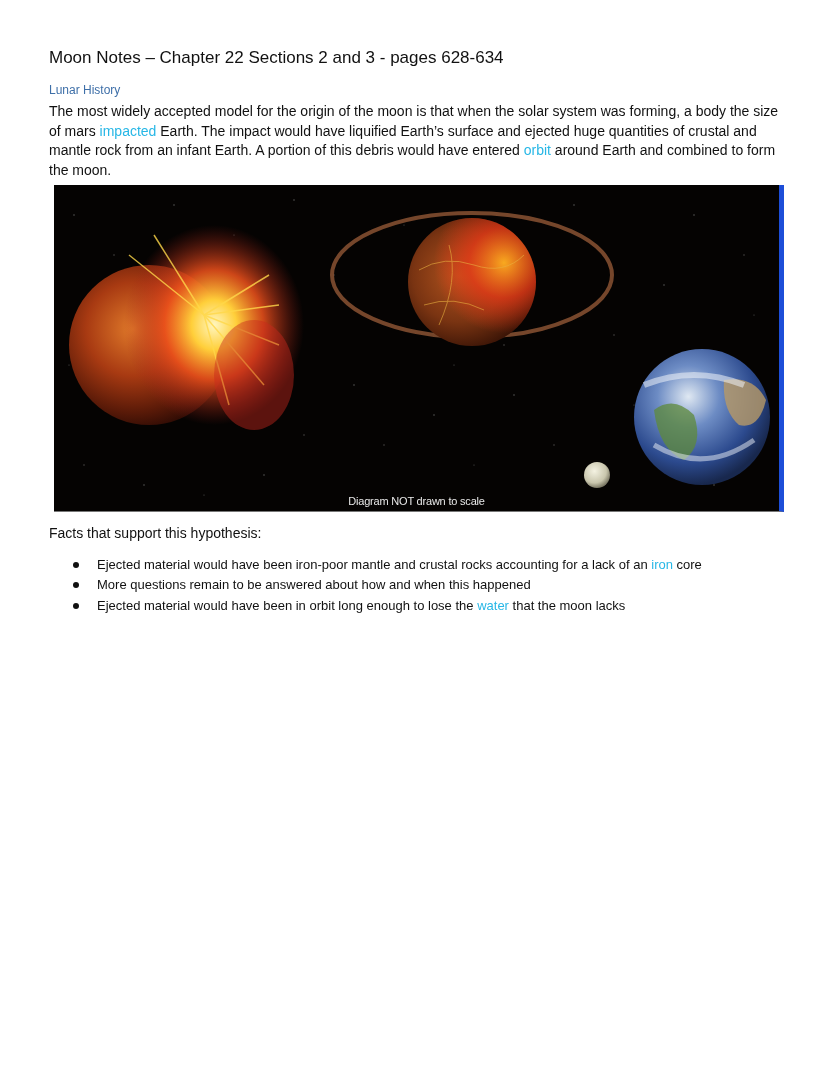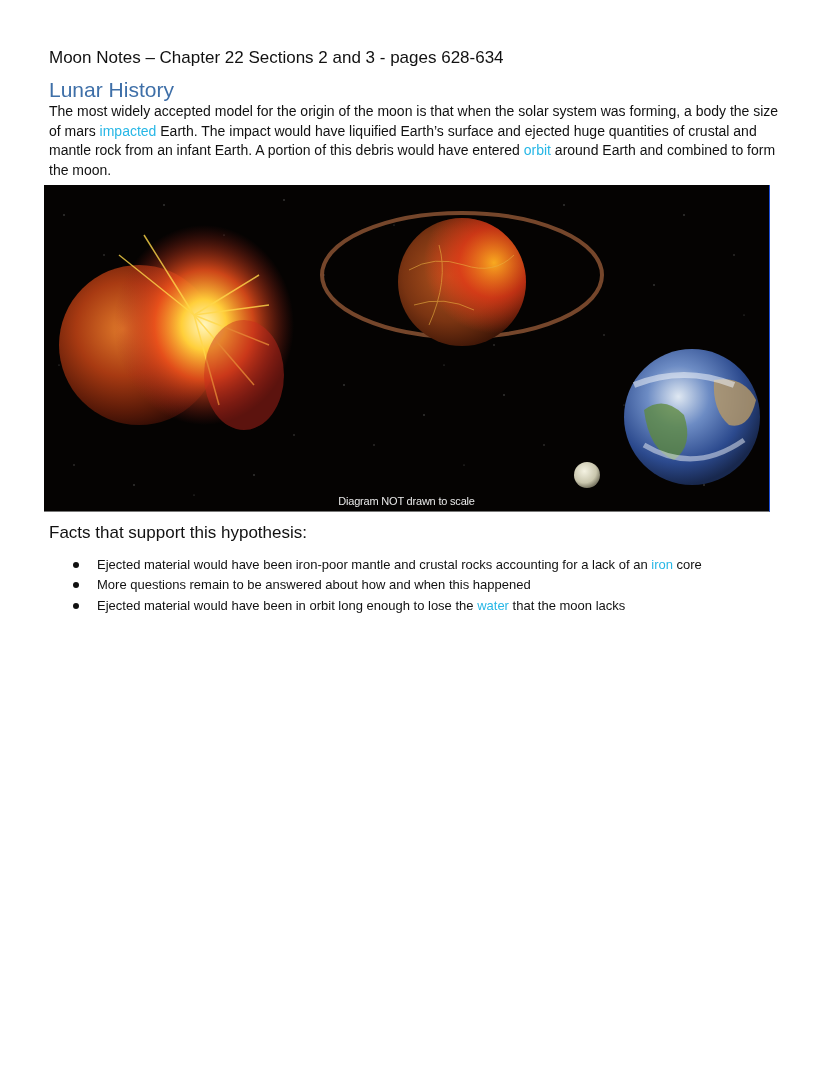--- a/index.html
+++ b/index.html
@@ -6,40 +6,40 @@
     body {
       width: 828px; height: 1071px; position: relative; overflow: hidden;
       font-family: "Liberation Sans", sans-serif; color: #111111;
     }
     .page-title {
       position: absolute; left: 49px; top: 49px;
       font-size: 17px; line-height: 18px; color: #111;
     }
     .section-heading {
       position: absolute; left: 49px; top: 80px;
-      font-size: 21px; line-height: 20px; color: #3e6fa8;
+      font-size: 12px; line-height: 20px; color: #3e6fa8;
     }
     .intro {
       position: absolute; left: 49px; top: 102px; width: 740px;
       font-size: 14px; line-height: 19.5px; color: #111;
     }
     .kw { color: #27b7e6; }
     .figure {
-      position: absolute; left: 44px; top: 185px; width: 725px; height: 326px;
+      position: absolute; left: 54px; top: 185px; width: 725px; height: 326px;
       background: #050302; overflow: hidden;
-      border-right: 1px solid #1d4ed8; border-bottom: 1px solid #777;
+      border-right: 5px solid #1d4ed8; border-bottom: 1px solid #777;
     }
     .figure svg { display: block; }
     .caption {
       position: absolute; left: 0; right: 0; bottom: 4px; text-align: center;
       font-size: 11px; color: #e8e8e8; letter-spacing: -0.2px;
     }
     .facts-label {
       position: absolute; left: 49px; top: 524px;
-      font-size: 17px; line-height: 18px;
+      font-size: 14px; line-height: 18px;
     }
     .facts-list {
       position: absolute; left: 49px; top: 555px; margin: 0; padding: 0;
       list-style: none; width: 760px;
     }
     .facts-list li {
       position: relative; padding-left: 48px;
       font-size: 13px; line-height: 20.4px;
     }
     .bullet {

